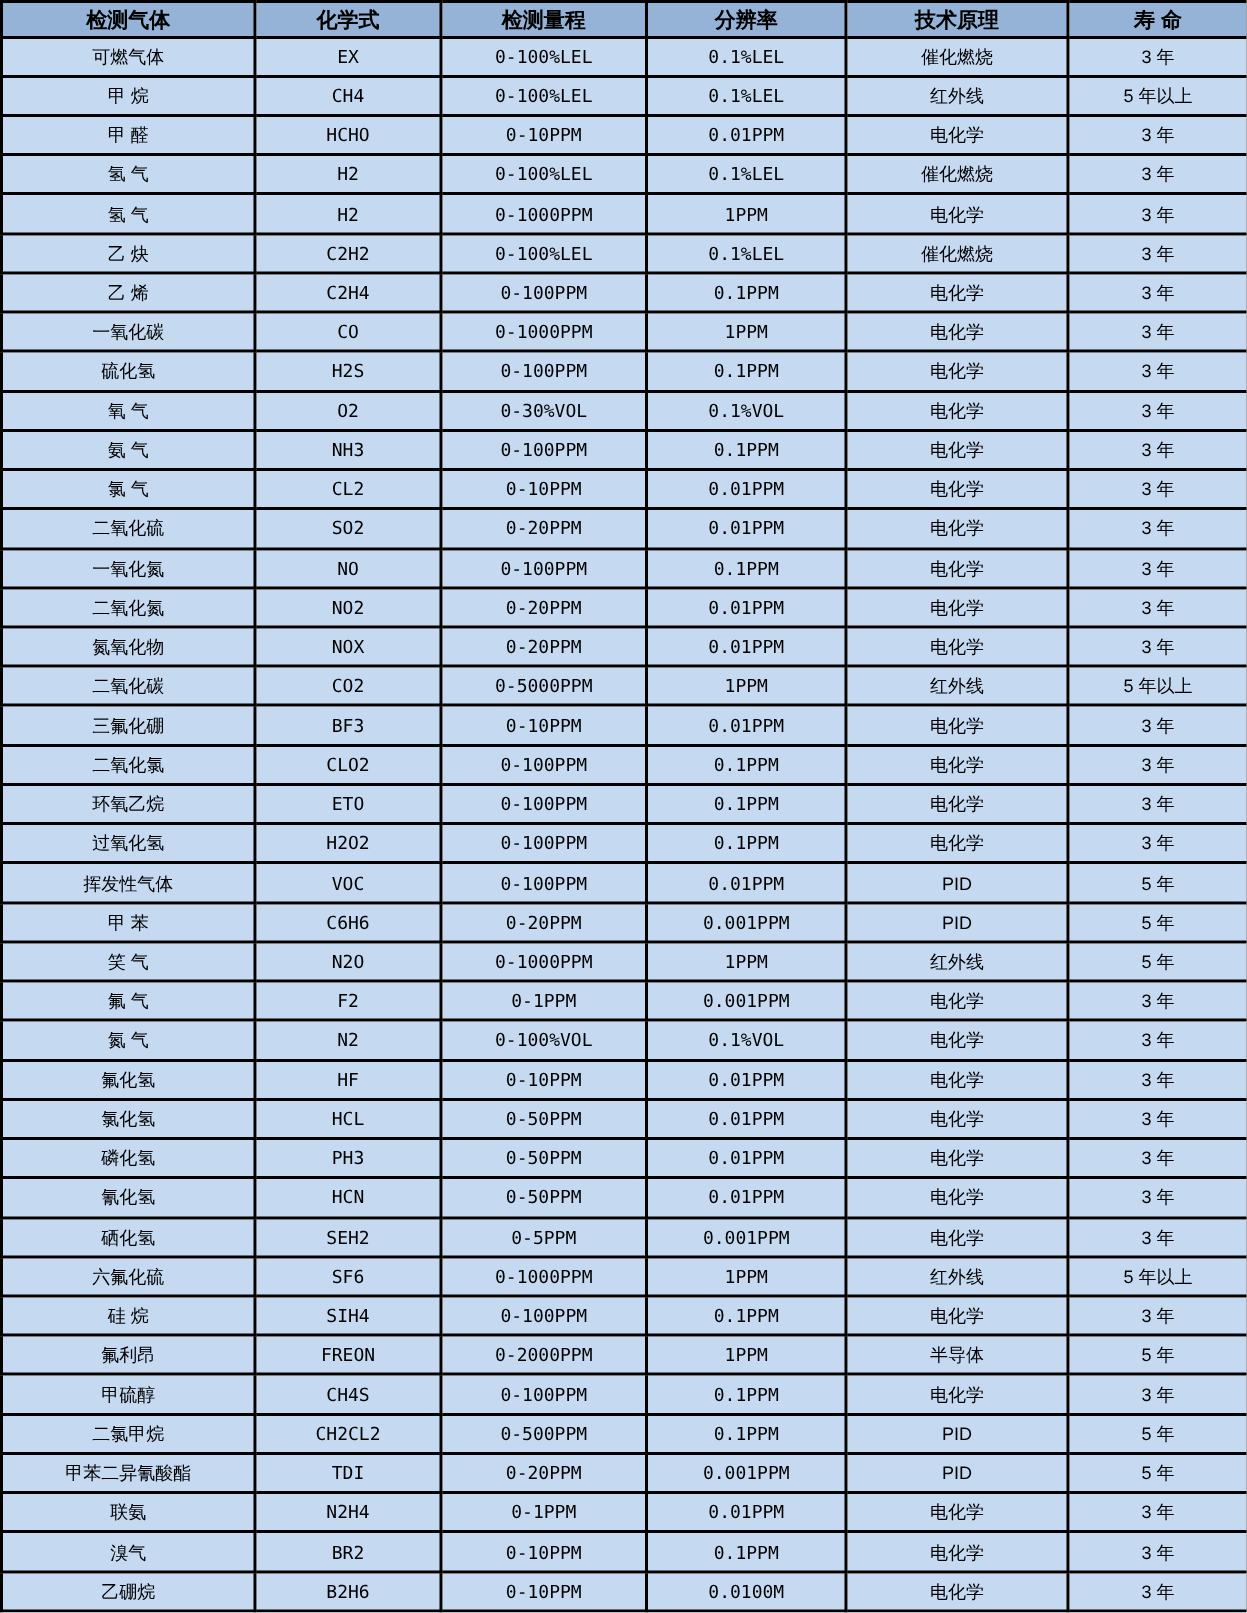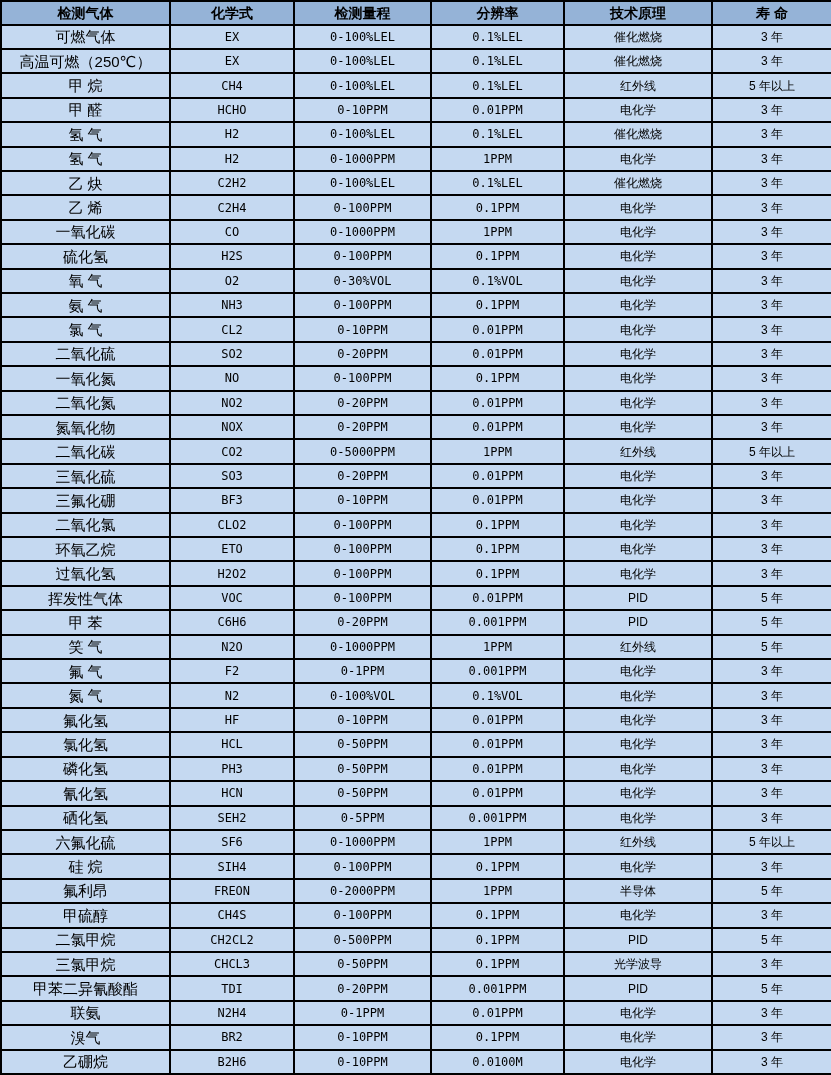--- a/index.html
+++ b/index.html
@@ -24,21 +24,21 @@
   }
   table.spec th {
     background: #95b3d7;
     font-size: 14px;
     font-weight: bold;
     font-family: "Liberation Sans", "DejaVu Sans", sans-serif;
     margin-top: 12px;
   }
   table.spec td { background: #c5d9f1; font-size: 12px; }
   table.spec td.col-gas {
-    font-size: 15px;
+    font-size: 12px;
     font-family: "Liberation Sans", "DejaVu Sans", sans-serif;
   }
   table.spec td.col-tech, table.spec td.col-life {
     font-family: "Liberation Sans", "DejaVu Sans", sans-serif;
     font-size: 12px;
   }
 </style>
 </head>
 <body>
 
@@ -64,28 +64,20 @@
   <tbody>
       <tr>
         <td class="col-gas">可燃气体</td>
         <td class="col-formula">EX</td>
         <td class="col-range">0-100%LEL</td>
         <td class="col-res">0.1%LEL</td>
         <td class="col-tech">催化燃烧</td>
         <td class="col-life">3 年</td>
       </tr>
       <tr>
-        <td class="col-gas">高温可燃（250℃）</td>
-        <td class="col-formula">EX</td>
-        <td class="col-range">0-100%LEL</td>
-        <td class="col-res">0.1%LEL</td>
-        <td class="col-tech">催化燃烧</td>
-        <td class="col-life">3 年</td>
-      </tr>
-      <tr>
         <td class="col-gas">甲 烷</td>
         <td class="col-formula">CH4</td>
         <td class="col-range">0-100%LEL</td>
         <td class="col-res">0.1%LEL</td>
         <td class="col-tech">红外线</td>
         <td class="col-life">5 年以上</td>
       </tr>
       <tr>
         <td class="col-gas">甲 醛</td>
         <td class="col-formula">HCHO</td>
@@ -200,28 +192,20 @@
       </tr>
       <tr>
         <td class="col-gas">二氧化碳</td>
         <td class="col-formula">CO2</td>
         <td class="col-range">0-5000PPM</td>
         <td class="col-res">1PPM</td>
         <td class="col-tech">红外线</td>
         <td class="col-life">5 年以上</td>
       </tr>
       <tr>
-        <td class="col-gas">三氧化硫</td>
-        <td class="col-formula">SO3</td>
-        <td class="col-range">0-20PPM</td>
-        <td class="col-res">0.01PPM</td>
-        <td class="col-tech">电化学</td>
-        <td class="col-life">3 年</td>
-      </tr>
-      <tr>
         <td class="col-gas">三氟化硼</td>
         <td class="col-formula">BF3</td>
         <td class="col-range">0-10PPM</td>
         <td class="col-res">0.01PPM</td>
         <td class="col-tech">电化学</td>
         <td class="col-life">3 年</td>
       </tr>
       <tr>
         <td class="col-gas">二氧化氯</td>
         <td class="col-formula">CLO2</td>
@@ -360,28 +344,20 @@
       </tr>
       <tr>
         <td class="col-gas">二氯甲烷</td>
         <td class="col-formula">CH2CL2</td>
         <td class="col-range">0-500PPM</td>
         <td class="col-res">0.1PPM</td>
         <td class="col-tech">PID</td>
         <td class="col-life">5 年</td>
       </tr>
       <tr>
-        <td class="col-gas">三氯甲烷</td>
-        <td class="col-formula">CHCL3</td>
-        <td class="col-range">0-50PPM</td>
-        <td class="col-res">0.1PPM</td>
-        <td class="col-tech">光学波导</td>
-        <td class="col-life">3 年</td>
-      </tr>
-      <tr>
         <td class="col-gas">甲苯二异氰酸酯</td>
         <td class="col-formula">TDI</td>
         <td class="col-range">0-20PPM</td>
         <td class="col-res">0.001PPM</td>
         <td class="col-tech">PID</td>
         <td class="col-life">5 年</td>
       </tr>
       <tr>
         <td class="col-gas">联氨</td>
         <td class="col-formula">N2H4</td>

